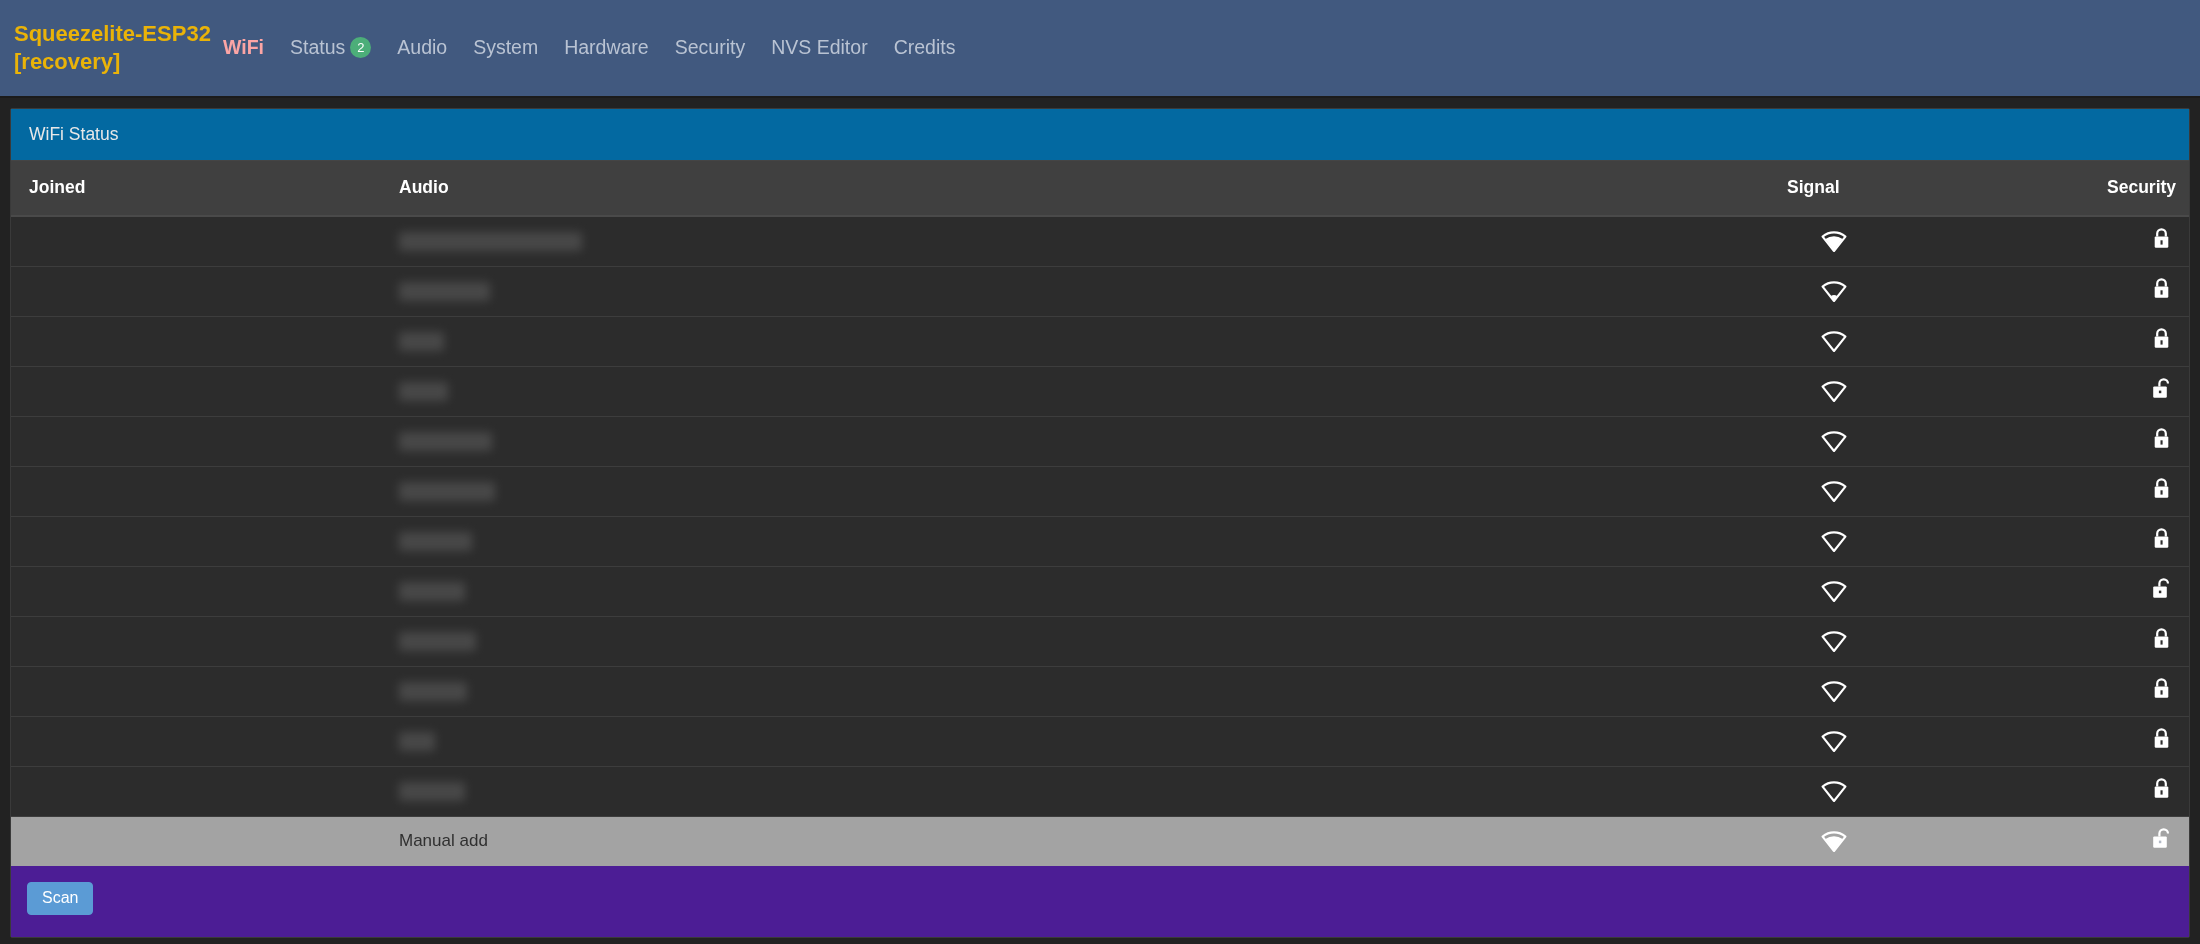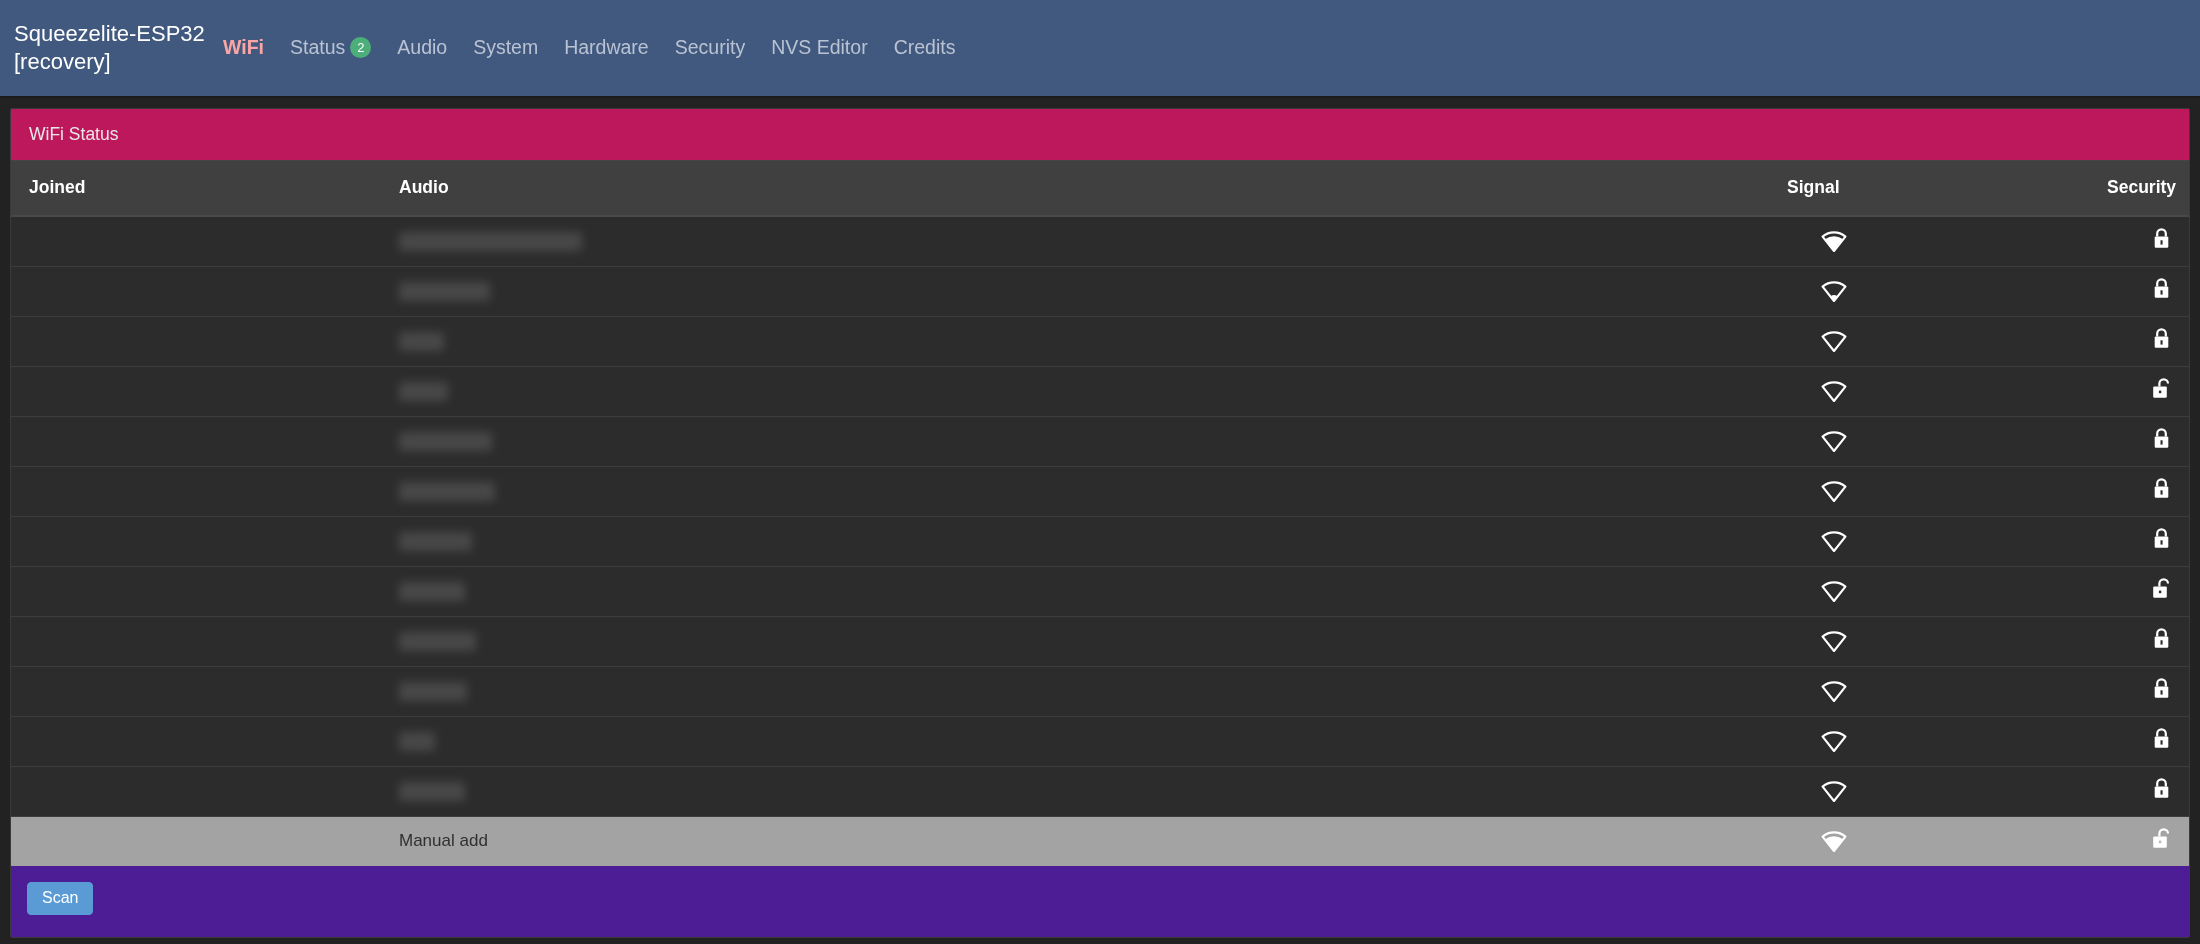--- a/index.html
+++ b/index.html
@@ -16,26 +16,27 @@
   .navbar {
     position: relative;
     height: 98px;
     background: #41597f;
     display: flex;
     align-items: center;
     padding-left: 14px;
     border-bottom: 2px solid #1b1b1b;
   }
   .brand {
-    color: #ffffff;
+    color: #eab308;
     font-size: 22px;
     line-height: 28px;
     width: 190px;
     flex: 0 0 190px;
     padding-right: 10px;
+    font-weight: bold;
   }
   .brand-line { display: block; white-space: nowrap; }
 
   .nav-links {
     display: flex;
     align-items: center;
     gap: 0px;
     margin-left: 6px;
     padding-bottom: 2px;
   }
@@ -66,21 +67,21 @@
   }
 
   
   .panel {
     margin: 10px 10px 0 10px;
     background: #2c2c2c;
     border: 1px solid #3a3a3a;
     border-radius: 2px;
   }
   .panel-heading {
-    background: #be185d;
+    background: #0369a1;
     border-bottom: 1px solid #454545;
     padding: 15px 18px;
     color: #e8e8e8;
     font-size: 17.5px;
   }
   .panel-body { padding: 0; }
 
   
   table.wifi-table {
     width: 100%;

